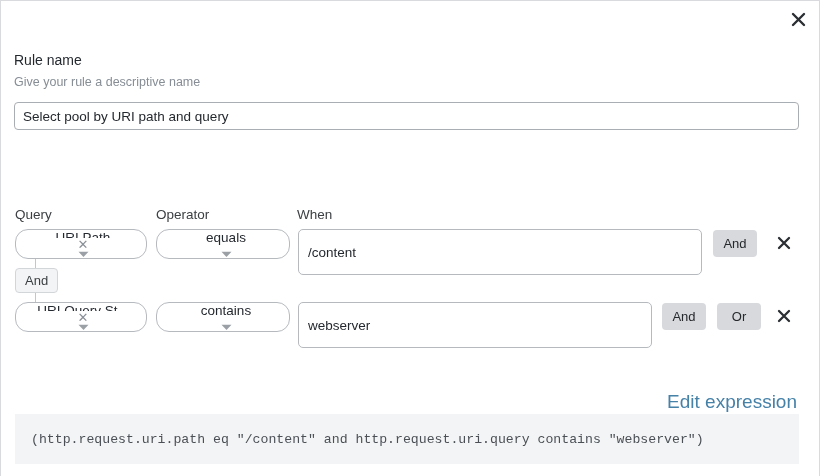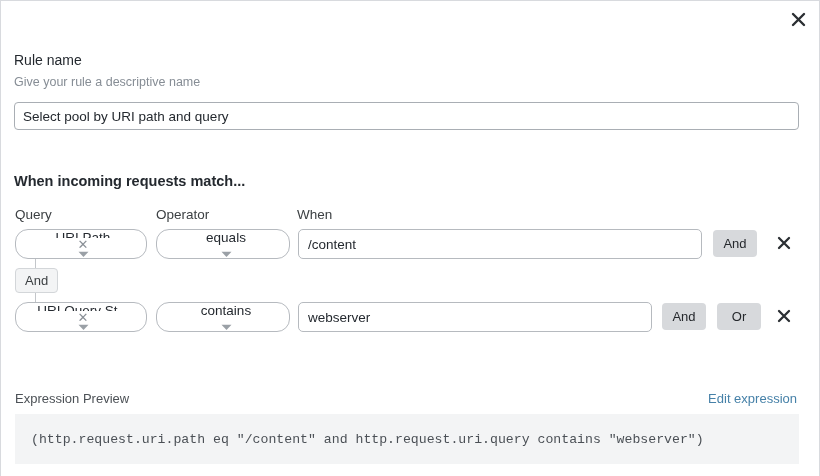--- a/index.html
+++ b/index.html
@@ -137,21 +137,21 @@
     justify-content: center;
     color: #9aa0a6;
   }
   .field-select    { left: 14px; width: 132px; }
   .operator-select { left: 155px; width: 134px; padding-right: 4px; }
   .operator-select .sel-text { flex: 1 1 auto; }
 
   .value-input {
     position: absolute;
     box-sizing: border-box;
-    height: 30px;
+    height: 46px;
     border: 1px solid #b6babf;
     border-radius: 5px;
     background: #fff;
     font-family: "Liberation Sans", sans-serif;
     font-size: 13.5px;
     color: #24292f;
     padding: 0 9px;
     outline: none;
   }
   #value-input-1 { left: 297px; width: 404px; }
@@ -230,21 +230,21 @@
     position: absolute;
     left: 14px;
     top: 390px;
     font-size: 13px;
     color: #4c5156;
   }
   #edit-expression-link {
     position: absolute;
     right: 22px;
     top: 390px;
-    font-size: 13px;
+    font-size: 19px;
     color: #4681a8;
     text-decoration: none;
     cursor: pointer;
   }
   #expr-code {
     position: absolute;
     left: 14px;
     top: 413px;
     width: 784px;
     height: 50px;
@@ -269,21 +269,20 @@
   <button id="close-button">
     <svg width="15" height="15" viewBox="0 0 15 15" aria-hidden="true">
       <path d="M2 2 L13 13 M13 2 L2 13" stroke="#2b2f33" stroke-width="2.4" stroke-linecap="round"></path>
     </svg>
   </button>
 
   <div id="rule-name-label" class="field-label">Rule name</div>
   <div id="rule-name-hint">Give your rule a descriptive name</div>
   <input id="rule-name-input" type="text" value="Select pool by URI path and query" style="">
 
-  <div id="match-heading">When incoming requests match...</div>
 
   <div id="col-field" class="field-label">Query</div>
   <div id="col-operator" class="field-label">Operator</div>
   <div id="col-value" class="field-label">When</div>
 
   <div id="cond-row-1" class="cond-row">
     <div class="select-box field-select">
       <span class="sel-text">URI Path</span>
       <span class="clear-x">✕</span>
       <span class="caret">
@@ -343,17 +342,16 @@
     <button id="and-btn-2" class="logic-btn">And</button>
     <button id="or-btn-2" class="logic-btn">Or</button>
 
     <button id="delete-btn-2" class="delete-btn">
       <svg width="14" height="14" viewBox="0 0 14 14" aria-hidden="true">
         <path d="M2 2 L12 12 M12 2 L2 12" stroke="#2b2f33" stroke-width="2.3" stroke-linecap="round"></path>
       </svg>
     </button>
   </div>
 
-  <div id="expr-label">Expression Preview</div>
   <a id="edit-expression-link">Edit expression</a>
   <div id="expr-code">(http.request.uri.path eq "/content" and http.request.uri.query contains "webserver")</div>
 
 </div>
 
 </body></html>

